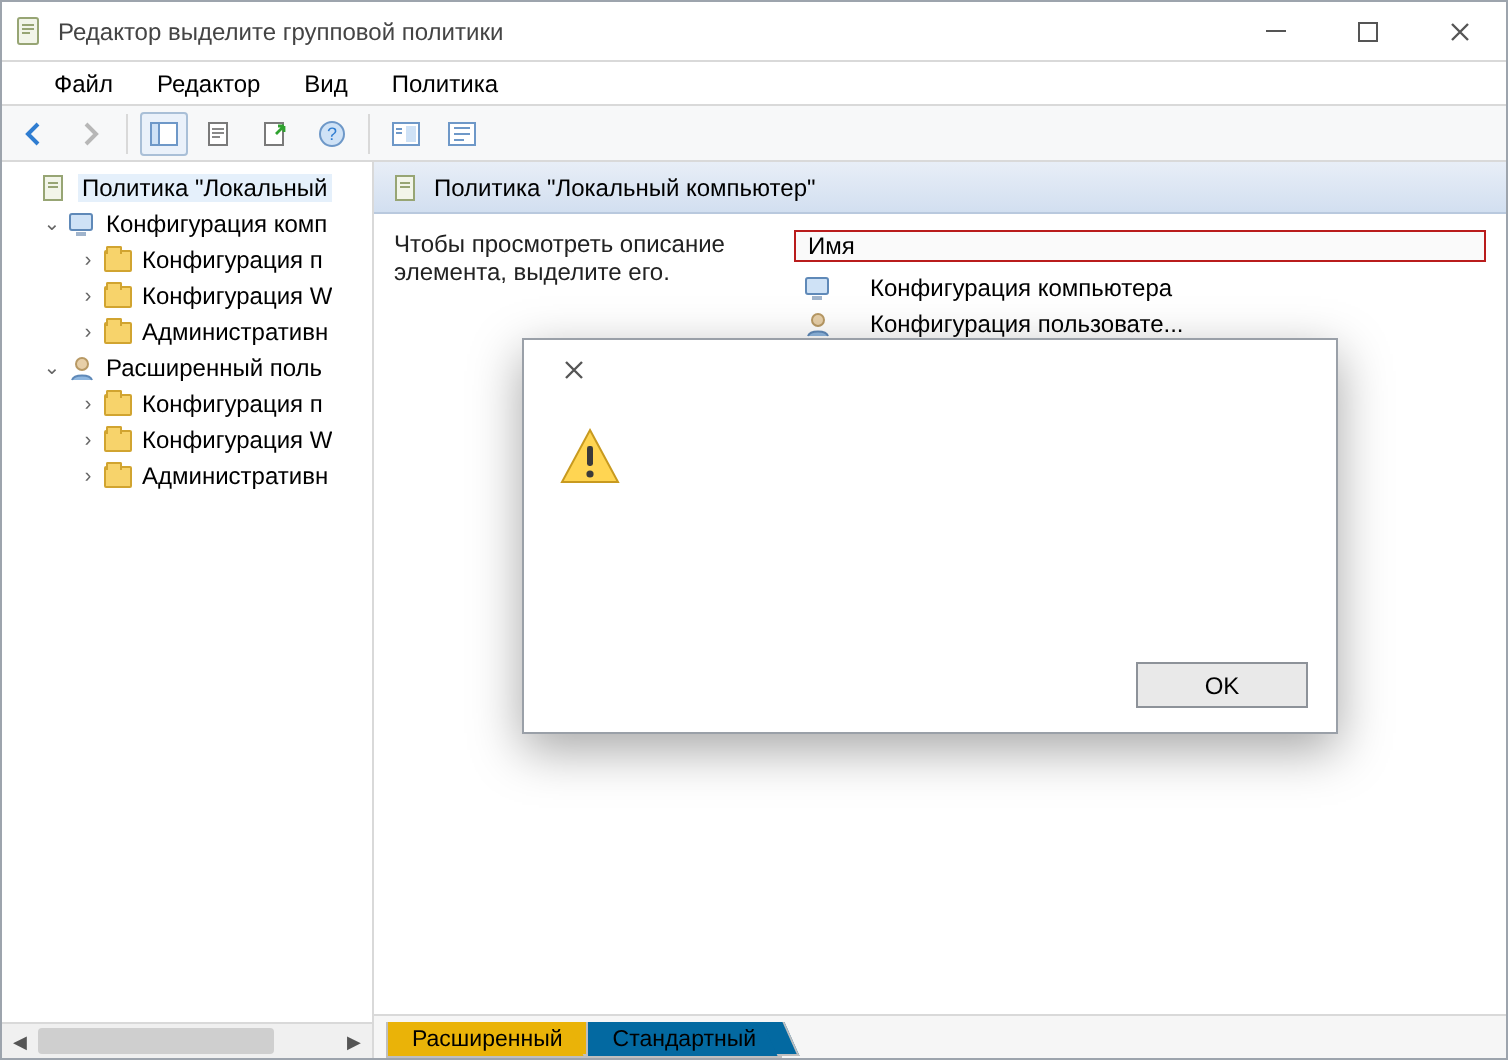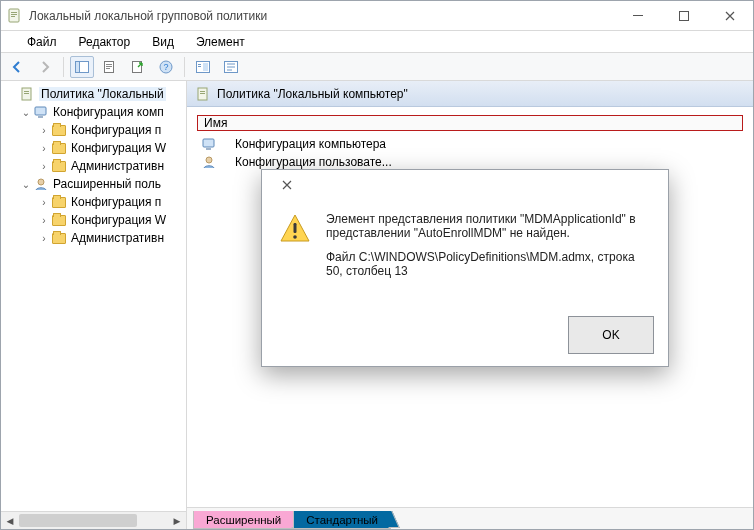--- a/index.html
+++ b/index.html
@@ -55,47 +55,47 @@
   .viewhdr .icon{width:16px;height:16px;display:flex;align-items:center;justify-content:center;}
   .viewbody{flex:1;display:flex;position:relative;padding:8px 10px;gap:10px;overflow:hidden;}
   .desc{width:190px;color:#222;}
   .listpane{flex:1;}
   .listhdr{height:16px;border:1px solid #b91c1c;background:#fafafa;display:flex;align-items:center;padding:0 6px;margin-bottom:4px;}
   .listrow{height:18px;display:flex;align-items:center;gap:18px;padding-left:4px;}
   .listrow .icon{width:16px;height:16px;display:inline-flex;align-items:center;justify-content:center;}
   
   .tabstrip{height:22px;display:flex;align-items:flex-end;padding-left:6px;border-top:1px solid var(--divider);background:#f6f6f6;}
   .tab{padding:3px 12px 2px;border:1px solid #bfbfbf;border-top:none;background:#0369a1;font-size:11.5px;position:relative;margin-right:-1px;}
-  .tab.inactive{background:#f9a8d4;}
+  .tab.inactive{background:#eab308;}
   .tab:after{content:"";position:absolute;right:-6px;top:0;bottom:0;width:10px;background:inherit;border-right:1px solid #bfbfbf;border-bottom:1px solid #bfbfbf;transform:skewX(24deg);}
   
   .dialog{position:absolute;left:260px;top:168px;width:408px;height:198px;background:#fff;border:1px solid #9aa0a8;box-shadow:0 8px 24px rgba(0,0,0,.35);}
   .dialog .dtitle{height:30px;display:flex;align-items:center;padding:0 10px;color:#333;}
   .dialog .dtitle .label{flex:1;}
   .dialog .dclose{width:30px;height:100%;display:flex;align-items:center;justify-content:center;color:#555;}
   .dialog .dbody{display:flex;padding:12px 16px 0 16px;gap:14px;}
   .warnico{width:34px;height:34px;flex:0 0 34px;}
   .dtext{flex:1;font-size:12px;color:#222;}
   .dtext p{margin:0 0 10px 0;}
   .dbuttons{position:absolute;right:14px;bottom:12px;}
-  .okbtn{width:86px;height:38px;border:1px solid #8d9299;background:#e9e9e9;display:flex;align-items:center;justify-content:center;font-size:12px;}
+  .okbtn{width:86px;height:23px;border:1px solid #8d9299;background:#e9e9e9;display:flex;align-items:center;justify-content:center;font-size:12px;}
 </style>
 </head>
 <body>
 
 <div class="titlebar">
   <span class="ticon">
     <svg width="16" height="16" viewBox="0 0 16 16">
         <rect x="2" y="1" width="10" height="13" rx="1" fill="#f2f5e9" stroke="#97a574"></rect>
         <rect x="4" y="4" width="6" height="1" fill="#97a574"></rect>
         <rect x="4" y="6" width="6" height="1" fill="#97a574"></rect>
         <rect x="4" y="8" width="4" height="1" fill="#97a574"></rect>
       </svg>
   </span>
-  <span class="title">Локальный локальной групповой политики</span>
+  <span class="title">Редактор выделите групповой политики</span>
   <div class="winbtns">
     <div class="winbtn">
         <svg width="10" height="10">
           <rect y="4" width="10" height="1" fill="currentColor"></rect>
         </svg>
       </div>
     <div class="winbtn">
         <svg width="10" height="10">
           <rect x="0.5" y="0.5" width="9" height="9" fill="none" stroke="currentColor"></rect>
         </svg>
@@ -105,21 +105,21 @@
           <path d="M1 1L9 9M9 1L1 9" stroke="currentColor" stroke-width="1.2"></path>
         </svg>
       </div>
   </div>
 </div>
 
 <div class="menubar">
   <span>Файл</span>
   <span>Редактор</span>
   <span>Вид</span>
-  <span>Элемент</span>
+  <span>Политика</span>
 </div>
 
 <div class="toolbar">
   <div class="tbtn">
       <svg width="14" height="14">
         <path d="M9 2L4 7l5 5" fill="none" stroke="#2f7dd1" stroke-width="2"></path>
       </svg>
     </div>
   <div class="tbtn">
       <svg width="14" height="14">
@@ -262,20 +262,21 @@
       <span class="icon">
           <svg width="14" height="14">
             <rect x="2" y="1" width="9" height="12" fill="#f2f5e9" stroke="#97a574"></rect>
             <rect x="4" y="4" width="5" height="1" fill="#97a574"></rect>
             <rect x="4" y="6" width="5" height="1" fill="#97a574"></rect>
           </svg>
         </span>
       <span>Политика "Локальный компьютер"</span>
     </div>
     <div class="viewbody">
+      <div class="desc">Чтобы просмотреть описание элемента, выделите его.</div>
       <div class="listpane">
         <div class="listhdr">Имя</div>
         <div class="listrow">
           <span class="icon">
               <svg width="14" height="14">
                 <rect x="1" y="2" width="11" height="8" rx="1" fill="#cfe2f6" stroke="#5f89b8"></rect>
                 <rect x="4" y="11" width="5" height="2" fill="#a0b4cc"></rect>
               </svg>
             </span>
           <span>Конфигурация компьютера</span>
@@ -307,21 +308,17 @@
       </div>
   </div>
   <div class="dbody">
     <div class="warnico">
       <svg width="34" height="34" viewBox="0 0 34 34">
           <path d="M17 3 L31 29 H3 Z" fill="#ffd552" stroke="#c89a1f" stroke-width="1"></path>
           <rect x="15.5" y="11" width="3" height="10" rx="1.2" fill="#3a3a3a"></rect>
           <circle cx="17" cy="25" r="1.8" fill="#3a3a3a"></circle>
         </svg>
     </div>
-    <div class="dtext">
-      <p>Элемент представления политики "MDMApplicationId" в представлении "AutoEnrollMDM" не найден.</p>
-      <p>Файл C:\WINDOWS\PolicyDefinitions\MDM.admx, строка 50, столбец 13</p>
-    </div>
   </div>
   <div class="dbuttons">
     <button class="okbtn">OK</button>
   </div>
 </div>
 
 </body></html>

